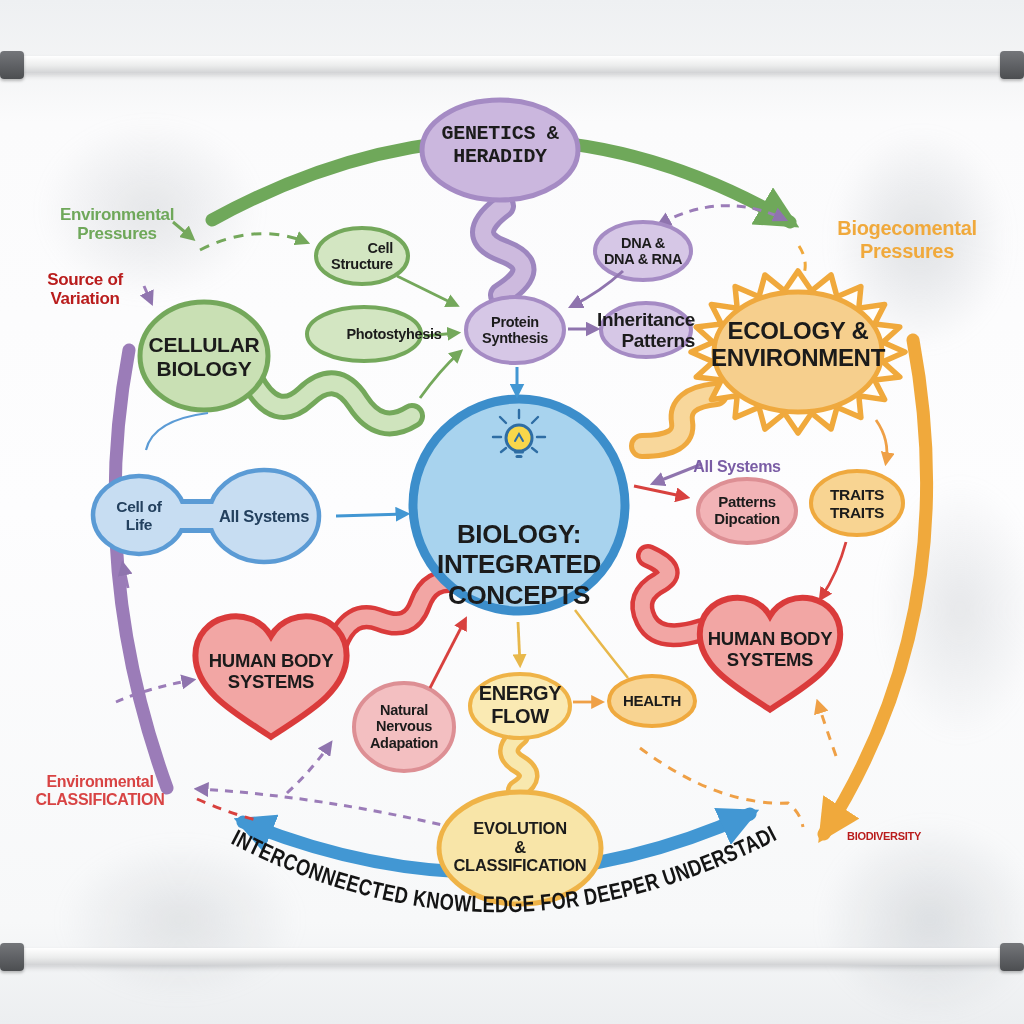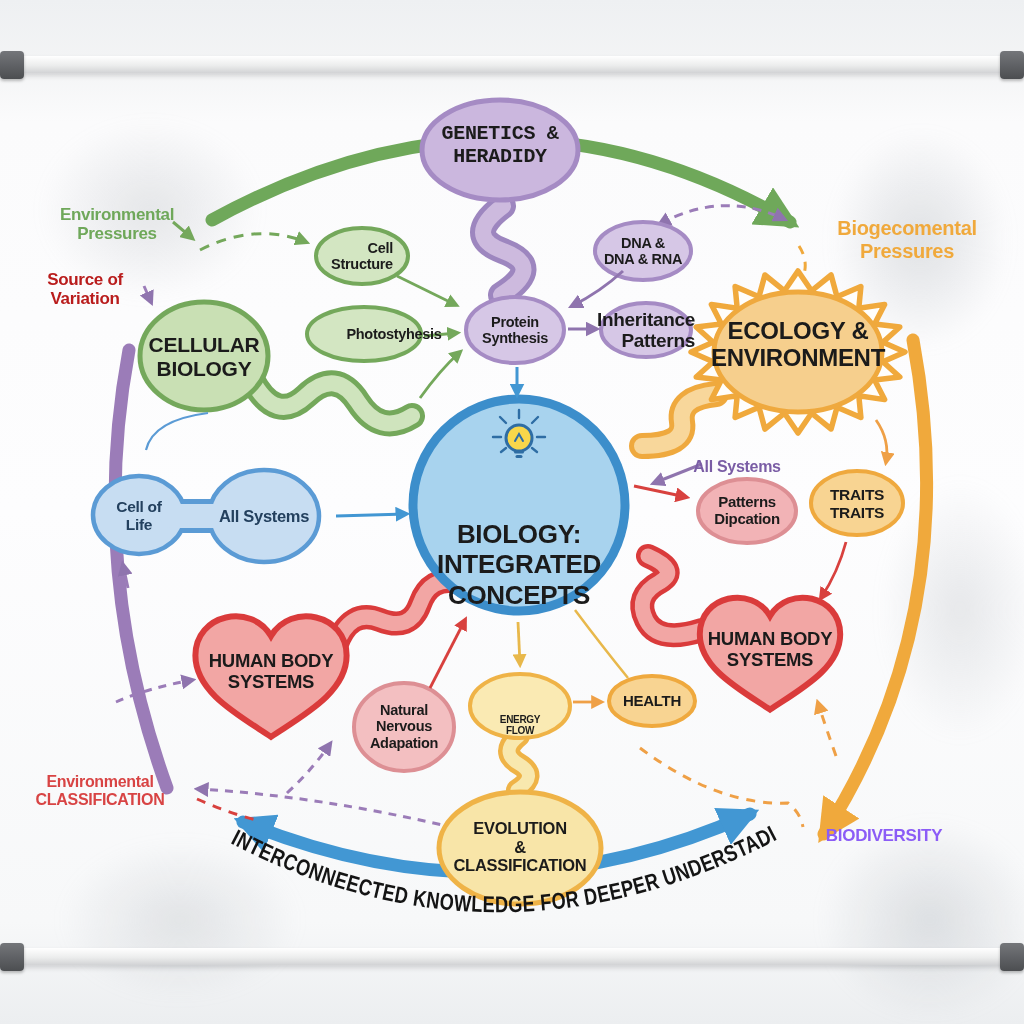--- a/index.html
+++ b/index.html
@@ -192,36 +192,36 @@
 Dipcation</div>
 <div class="lbl" style="left:857px;top:503px;font-size:15.5px;text-align:right;">TRAITS
 TRAITS</div>
 <div class="lbl" style="left:271px;top:672px;font-size:18.5px;">HUMAN BODY
 SYSTEMS</div>
 <div class="lbl" style="left:770px;top:650px;font-size:18.5px;">HUMAN BODY
 SYSTEMS</div>
 <div class="lbl" style="left:404px;top:727px;font-size:14.5px;text-align:center;">Natural
 Nervous
 Adapation</div>
-<div class="lbl" style="left:520px;top:705px;font-size:10px;margin-top:20px;">ENERGY
+<div class="lbl" style="left:520px;top:705px;font-size:20px;">ENERGY
 FLOW</div>
 <div class="lbl" style="left:652px;top:701px;font-size:15px;">HEALTH</div>
 <div class="lbl" style="left:520px;top:847px;font-size:16.5px;">EVOLUTION
 &amp;
 CLASSIFICATION</div>
 
 <div class="lbl" style="left:117px;top:224px;font-size:17px;color:#6fa85a;">Environmental
 Pressures</div>
 <div class="lbl" style="left:85px;top:289px;font-size:17px;color:#b91c1c;">Source of
 Variation</div>
 <div class="lbl" style="left:907px;top:240px;font-size:20px;color:#f0a93c;">Biogecomental
 Pressures</div>
 <div class="lbl" style="left:737px;top:467px;font-size:16px;color:#7a5da5;">All Systems</div>
 <div class="lbl" style="left:100px;top:791px;font-size:16px;color:#d84444;">Environmental
 CLASSIFICATION</div>
-<div class="lbl" style="left:884px;top:836px;font-size:17px;color:#8b5cf6;">BIODIVERSITY</div>
+<div class="lbl" style="left:884px;top:836px;font-size:11px;color:#b91c1c;">BIODIVERSITY</div>
 
 <div class="rail" style="top:56px;"></div>
 <div class="cap" style="left:0px;top:51px;"></div>
 <div class="cap" style="right:0px;top:51px;"></div>
 <div class="rail" style="top:948px;"></div>
 <div class="cap" style="left:0px;top:943px;"></div>
 <div class="cap" style="right:0px;top:943px;"></div>
 
 </body></html>

